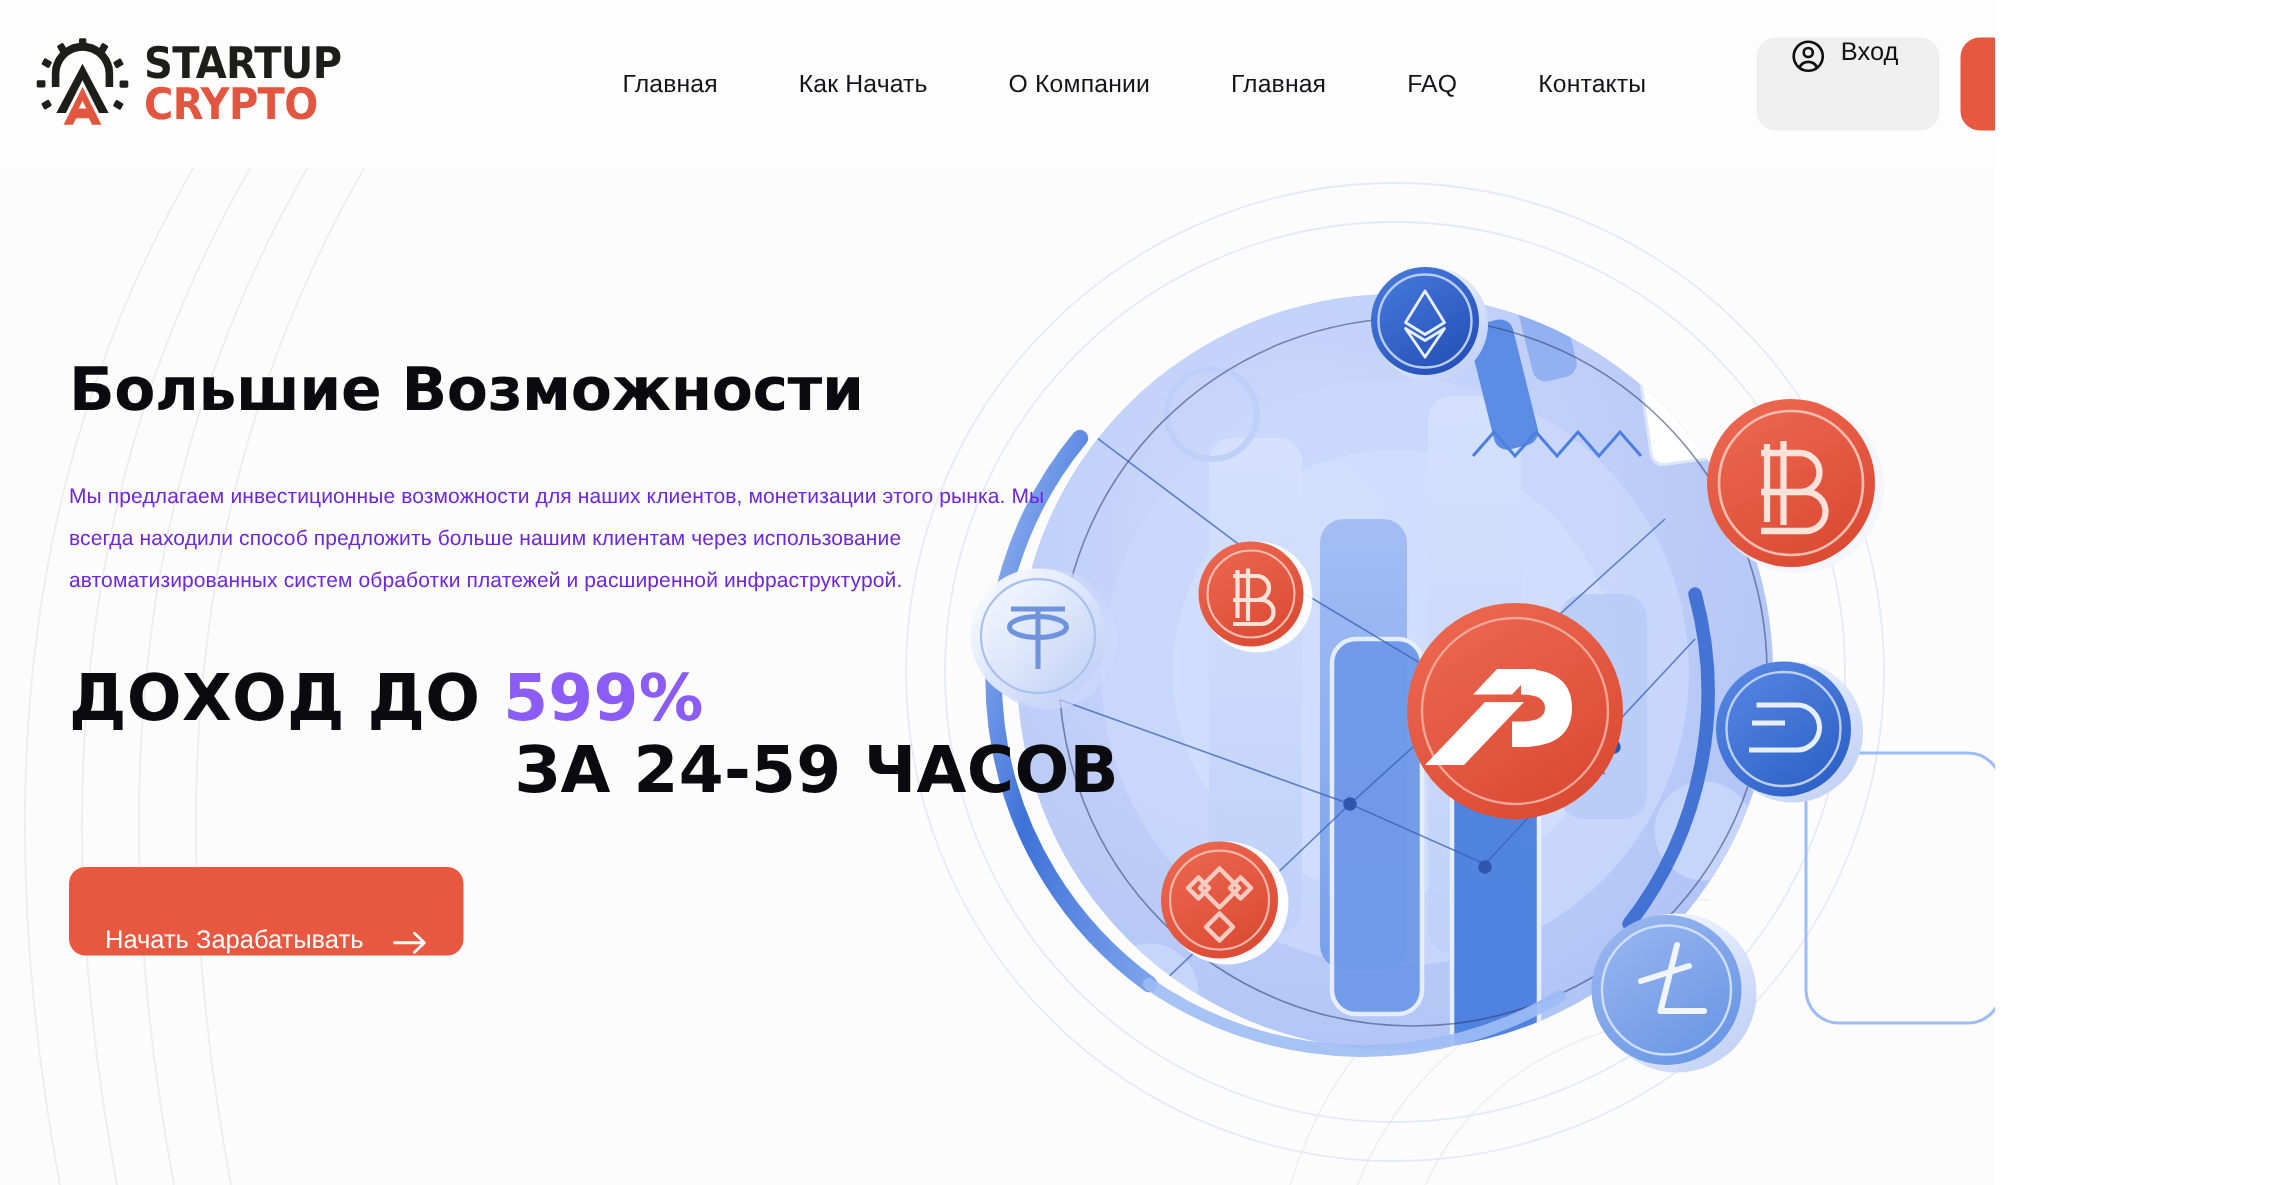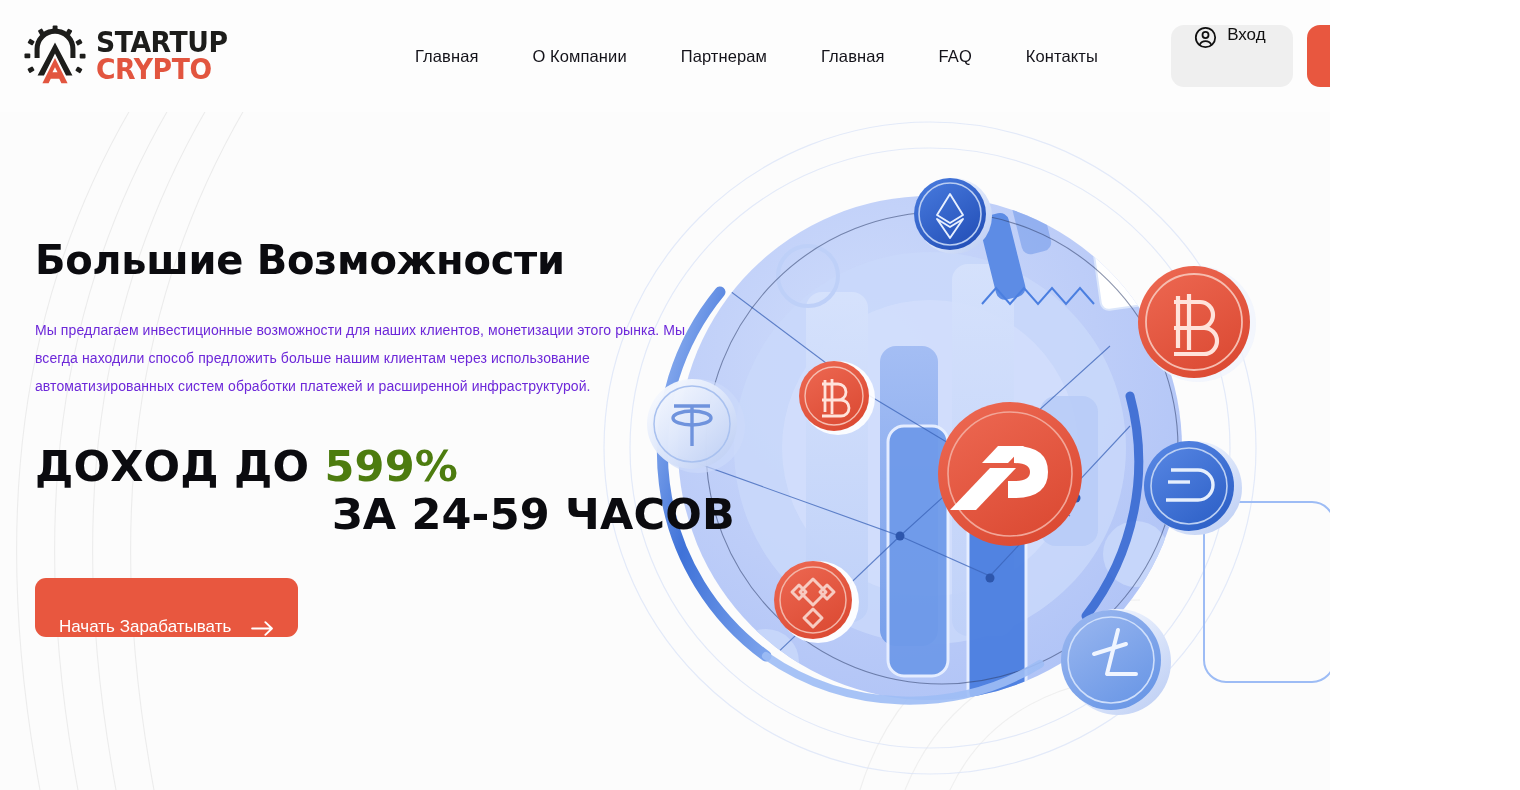--- a/index.html
+++ b/index.html
@@ -64,41 +64,41 @@
   .btn-register {
     display: flex; align-items: center; gap: 11px;
     background: #e8573f; border: none; border-radius: 13px;
     height: 62px; padding: 0 27px 0 23px;
     font-size: 17px; color: #ffffff; cursor: pointer;
     font-family: "Liberation Sans", sans-serif;
   }
 
   
   .hero-left {
-    position: absolute; left: 35px; top: 238px;
+    position: absolute; left: 46px; top: 238px;
     width: 700px; z-index: 10;
   }
   .hero-title {
     font-family: "DejaVu Sans", sans-serif;
     font-size: 40px; font-weight: 700; color: #0b0b0f;
     letter-spacing: -0.3px; line-height: 1.1;
   }
   .hero-par {
     margin-top: 34px;
     font-size: 14px; color: #6d28d9; line-height: 2.0;
     max-width: 676px; letter-spacing: 0.08px;
   }
   .hero-income {
     margin-top: 42px;
     font-family: "DejaVu Sans", sans-serif;
     font-weight: 700; letter-spacing: 0.2px;
     line-height: 1.12;
   }
   .income-l1 { font-size: 43px; color: #0b0b0f; }
-  .income-l1 .hl { color: #4d7c0f; }
+  .income-l1 .hl { color: #8b5cf6; }
   .income-l2 { font-size: 43px; color: #0b0b0f; text-align: right; }
   .btn-cta {
     margin-top: 40px;
     display: inline-flex; align-items: flex-end; gap: 20px;
     background: #e8573f; border: none; border-radius: 11px;
     height: 59px; padding: 0 24px;
     font-size: 17px; color: #fff; cursor: pointer;
     font-family: "Liberation Sans", sans-serif;
   }
 
@@ -152,22 +152,22 @@
                  M32 43.5 L29.4 48.8 L34.6 48.8 Z" fill="#e2553f"></path>
       </svg>
       <div class="logo-text">
         <span class="logo-l1">STARTUP</span>
         <span class="logo-l2">CRYPTO</span>
       </div>
     </div>
 
     <nav class="nav">
       <a href="#">Главная</a>
+      <a href="#">Как Начать</a>
       <a href="#">О Компании</a>
-      <a href="#">Партнерам</a>
       <a href="#">Главная</a>
       <a href="#">FAQ</a>
       <a href="#">Контакты</a>
     </nav>
 
     <div class="auth">
       <button class="btn-login">
         <svg width="25" height="25" viewBox="0 0 24 24" fill="none" stroke="#101010" stroke-width="1.7">
           <circle cx="12" cy="12" r="9.3"></circle>
           <circle cx="12" cy="9.6" r="2.9"></circle>

